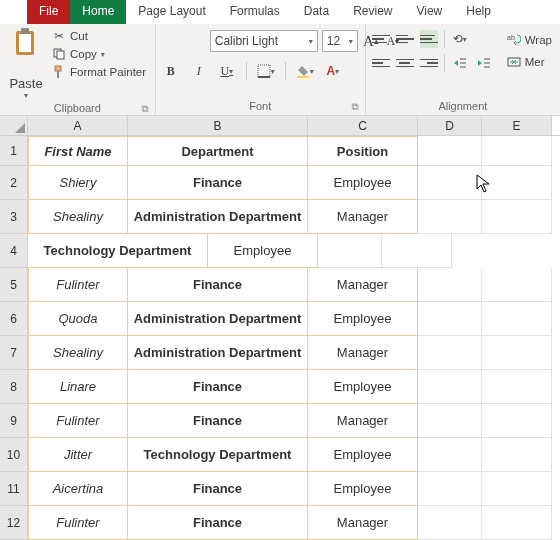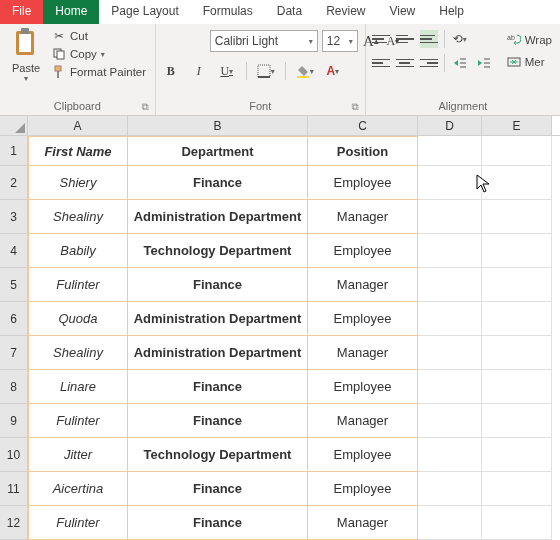--- a/index.html
+++ b/index.html
@@ -1,20 +1,20 @@
 <!DOCTYPE html>
 <html><head>
 <meta charset="utf-8">
 <style>
 * { box-sizing: border-box; margin: 0; padding: 0; font-family: 'Segoe UI', Tahoma, sans-serif; }
 body { width: 560px; height: 540px; overflow: hidden; background: #fff; font-size: 12px; color: #444; }
 
 .menubar { display: flex; height: 24px; background: #fff; }
 .menubar .tab { padding: 4px 12px; color: #fff; font-size: 12px; cursor: pointer; }
-.menubar .tab.file { background: #ef4444; }
+.menubar .tab.file { background: #b91c1c; margin-left: 27px; }
 .menubar .tab.active { background: #107c41; }
 .menubar .tab.norm { background: #fff; color: #444; }
 
 .ribbon { display: flex; height: 92px; background: #f3f2f1; border-bottom: 1px solid #d0d0d0; }
 .group { display: flex; flex-direction: column; border-right: 1px solid #d6d6d6; padding: 2px 6px 0; }
 .group-body { flex: 1; display: flex; align-items: flex-start; gap: 4px; }
 .group-label { text-align: center; font-size: 11px; color: #666; padding: 2px 0 3px; position: relative; }
 .group-label .launcher { position: absolute; right: 0; bottom: 2px; font-size: 10px; color: #888; }
 
 .paste-col { display: flex; flex-direction: column; align-items: center; width: 40px; padding-top: 2px; }
@@ -72,21 +72,21 @@
 
 <div class="ribbon">
   <div class="group" style="width:156px">
     <div class="group-body">
       <div class="paste-col">
         <svg class="paste-icon" viewBox="0 0 28 30">
             <rect x="4" y="3" width="18" height="24" rx="2" fill="#c88b3c"></rect>
             <rect x="7" y="6" width="12" height="18" fill="#fff"></rect>
             <rect x="9" y="0" width="8" height="6" rx="1" fill="#888"></rect>
           </svg>
-        <div style="font-size:11px;margin-top:4px">Paste</div>
+        <div style="font-size:13px;margin-top:18px">Paste</div>
         <span class="caret">▾</span>
       </div>
       <div class="clip-col">
         <div class="clip-row">
             <span class="mini-icon">✂</span>
             <span>Cut</span>
           </div>
         <div class="clip-row">
             <span class="mini-icon">
               <svg width="14" height="14" viewBox="0 0 14 14">
@@ -265,21 +265,20 @@
       <div class="row rown">
         <div class="rh">3</div>
 <div class="cell  first-col cell-a">Shealiny</div>
 <div class="cell  cell-b">Administration Department</div>
 <div class="cell  cell-c">Manager</div>
 <div class="blank blank-d"></div>
 <div class="blank blank-e"></div>
       </div>
       <div class="row rown">
         <div class="rh">4</div>
-<div class="cell  first-col cell-a">Babily</div>
 <div class="cell  cell-b">Technology Department</div>
 <div class="cell  cell-c">Employee</div>
 <div class="blank blank-d"></div>
 <div class="blank blank-e"></div>
       </div>
       <div class="row rown">
         <div class="rh">5</div>
 <div class="cell  first-col cell-a">Fulinter</div>
 <div class="cell  cell-b">Finance</div>
 <div class="cell  cell-c">Manager</div>

